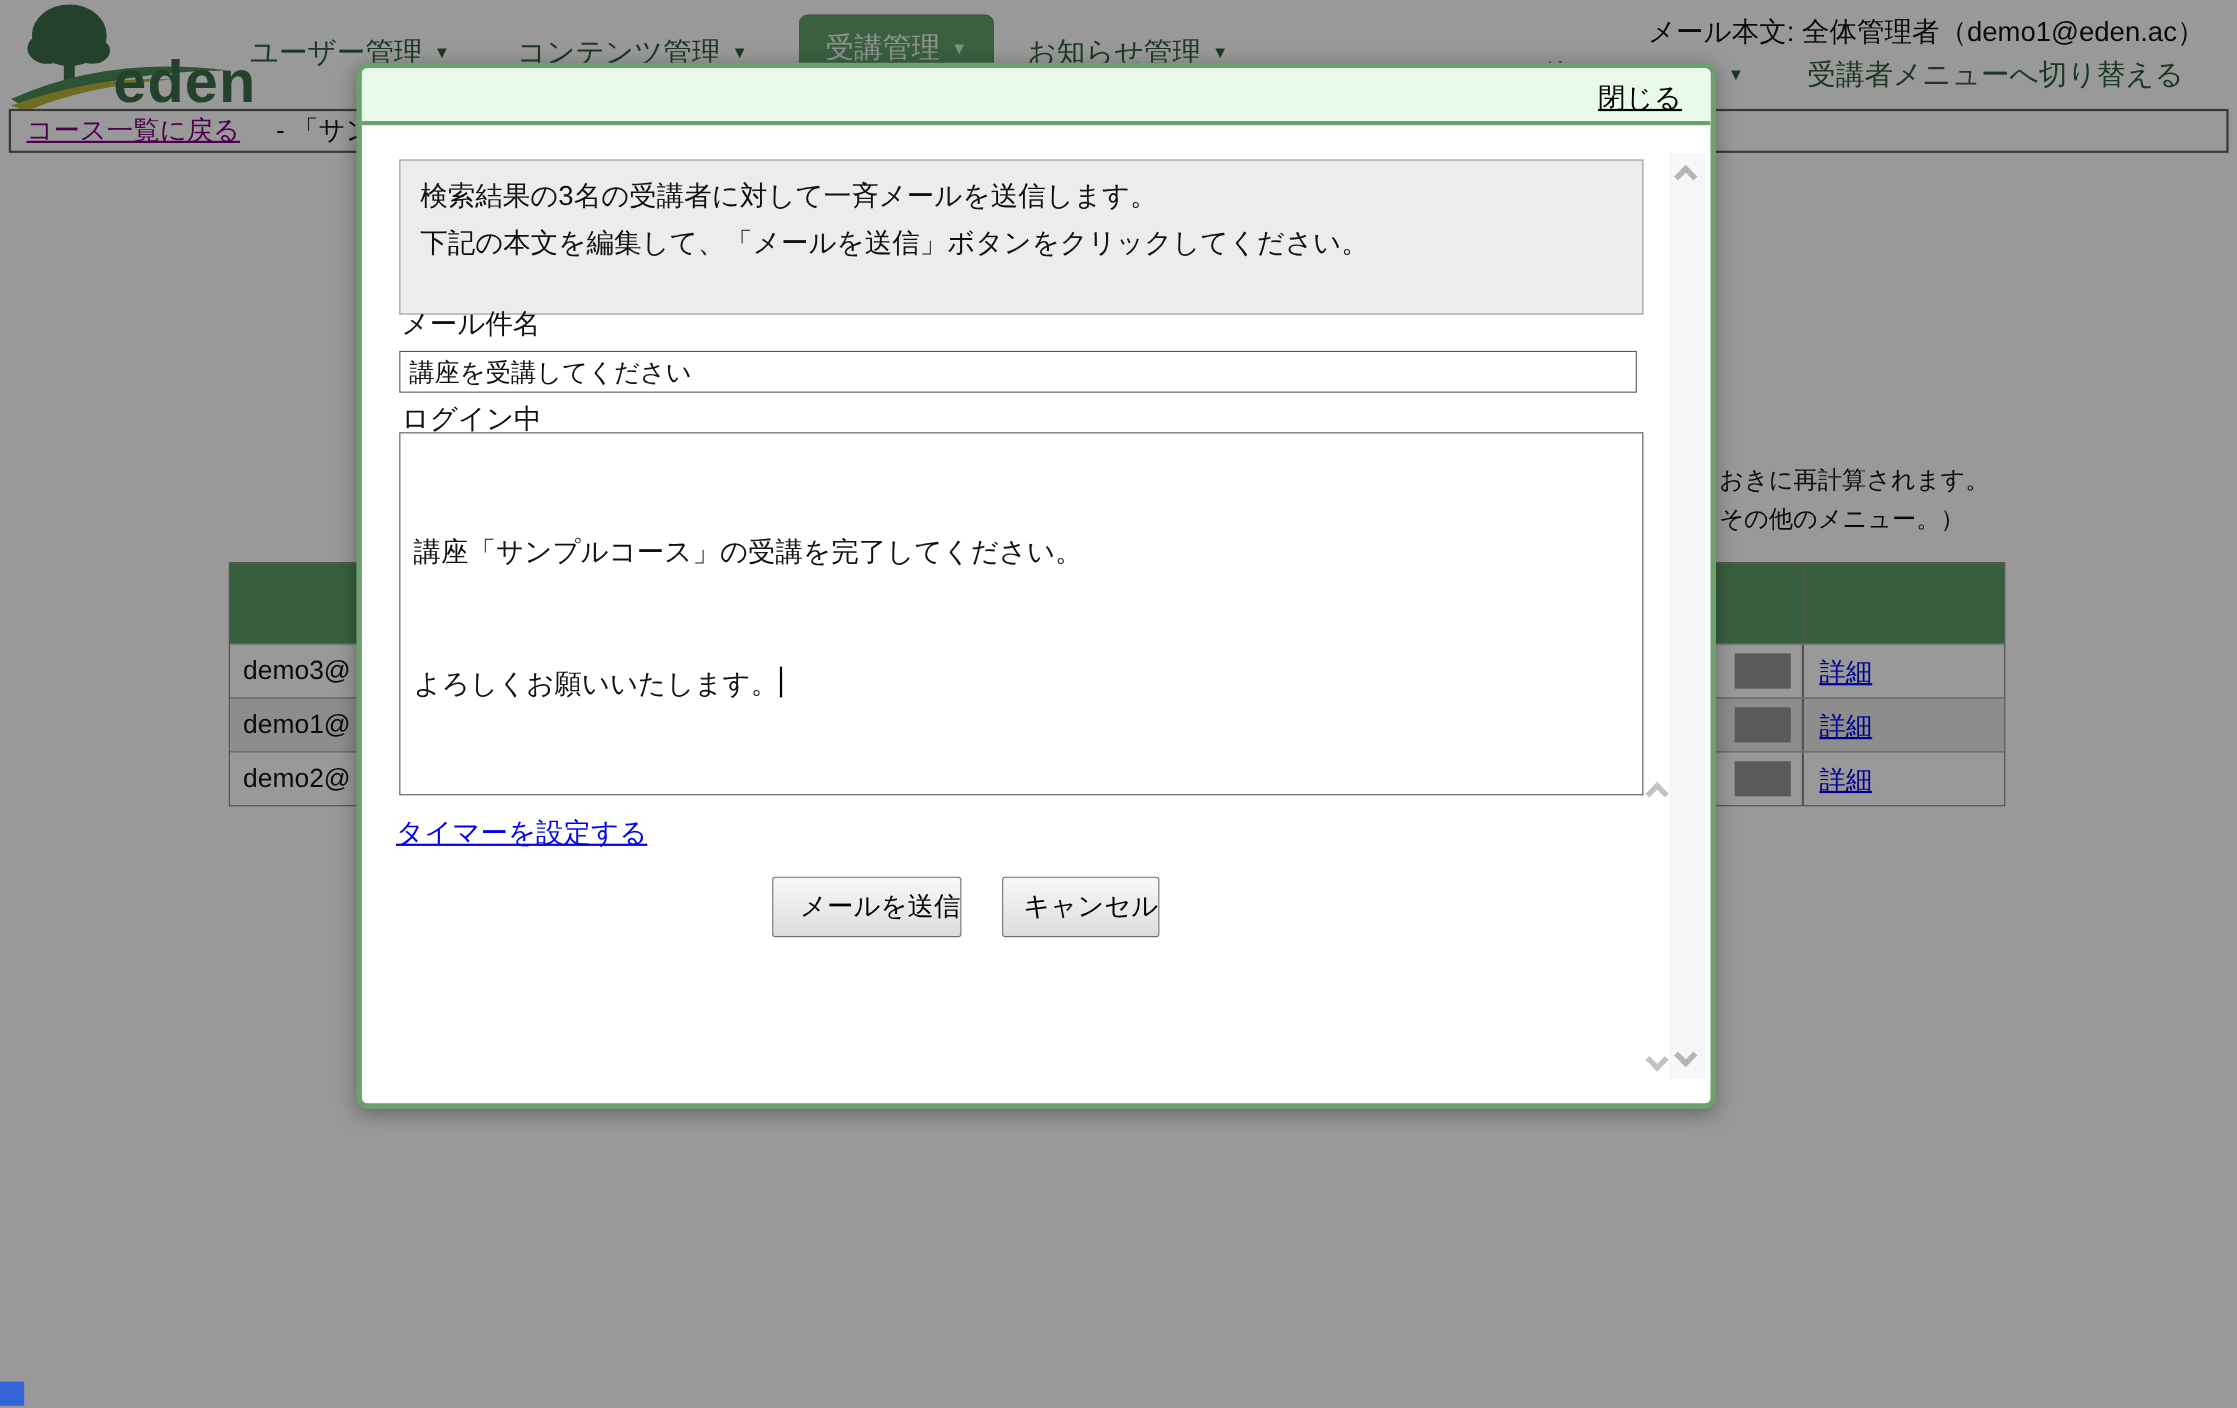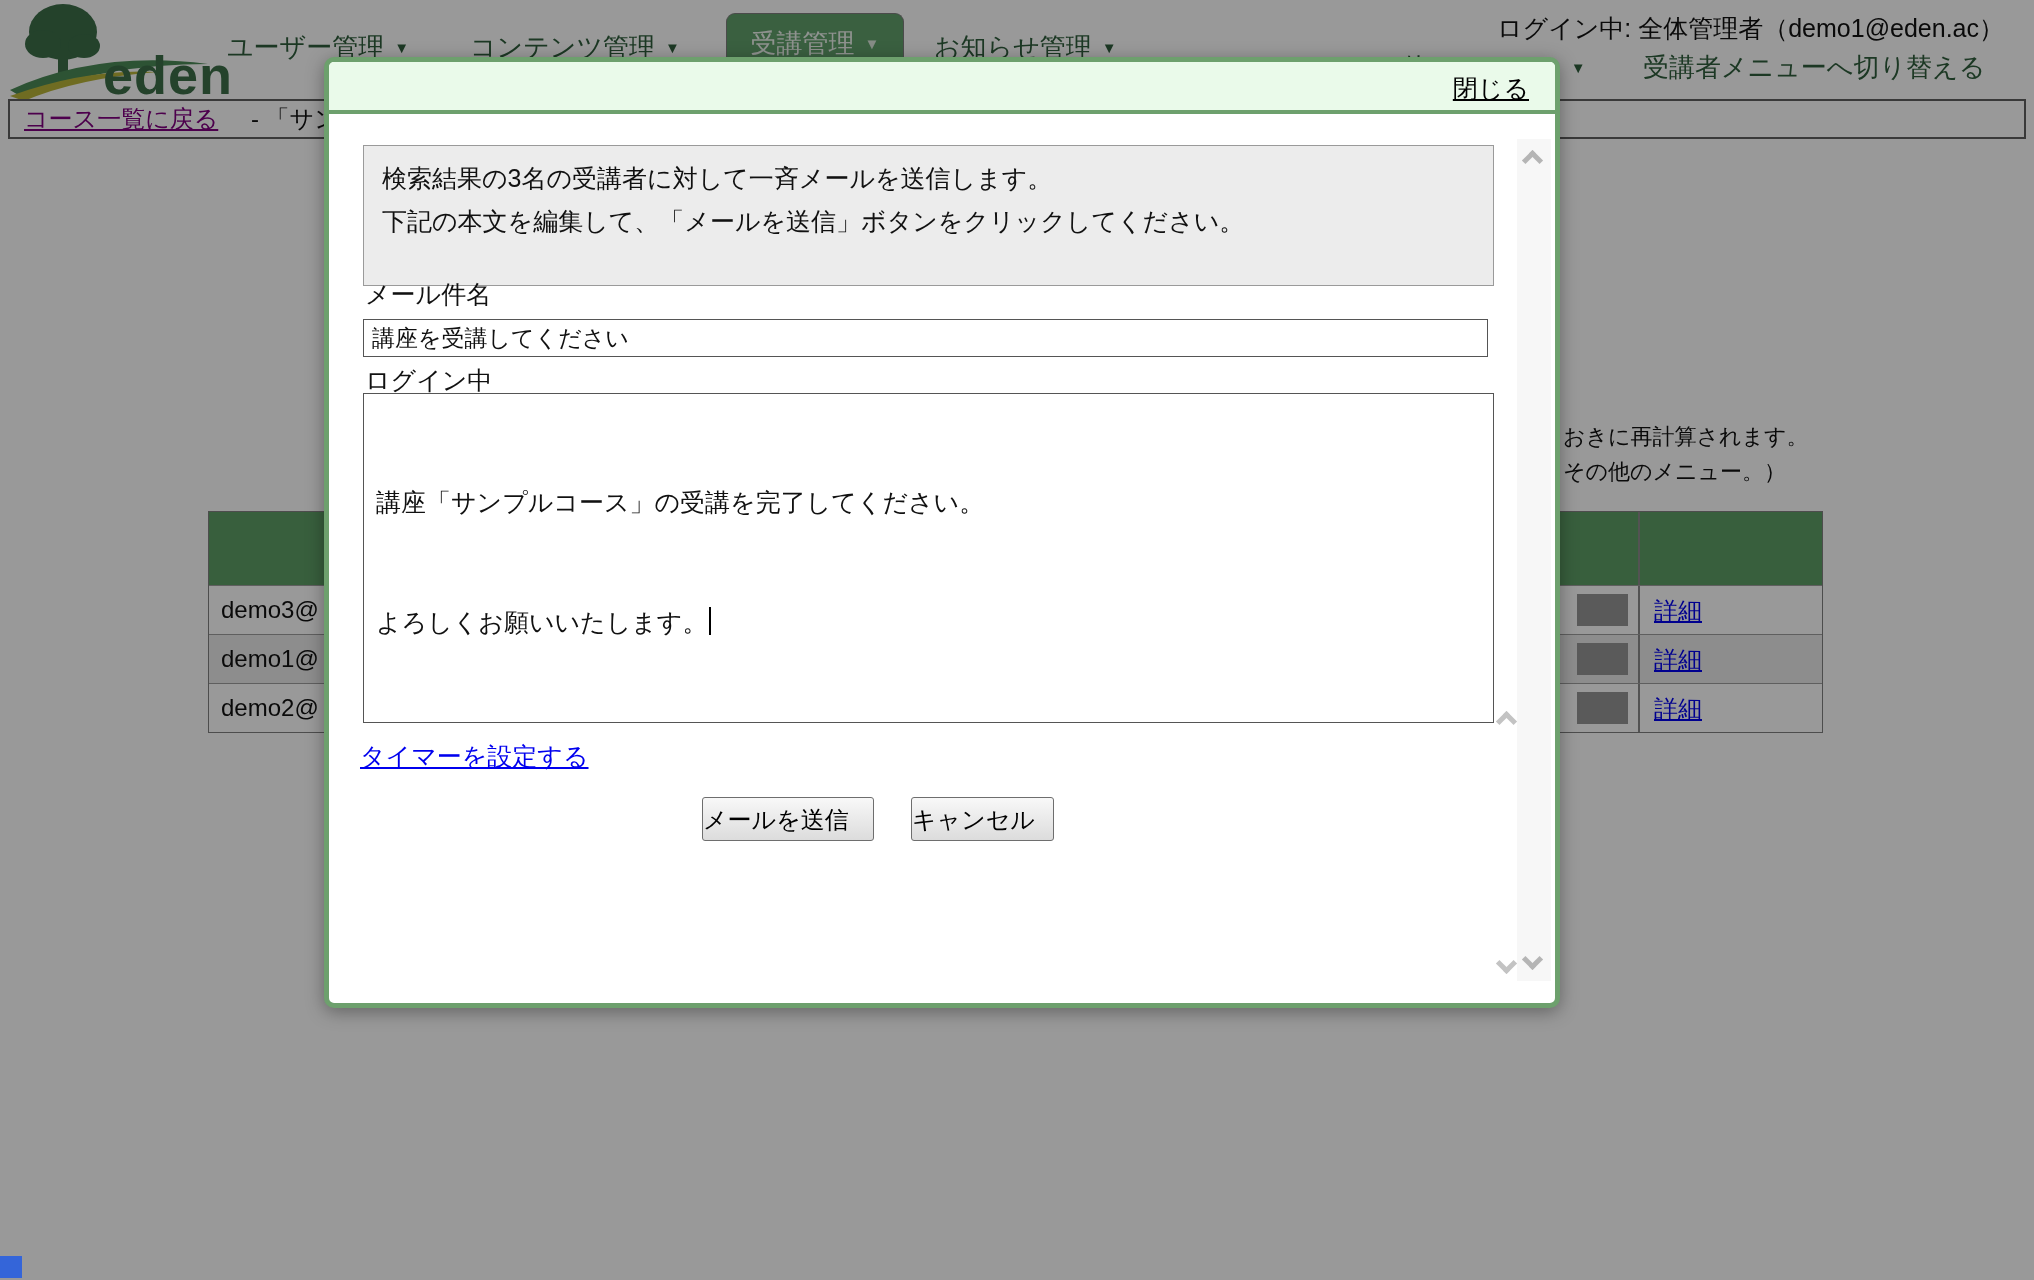--- a/index.html
+++ b/index.html
@@ -71,23 +71,23 @@
   .caret-bar { display:inline-block; width:0; border-left:2px solid #000; height:28px;
     vertical-align:-4px; margin-left:2px; }
 
   .chev { width:15px; height:15px; border:solid #b5b5b5; border-width:5px 5px 0 0; }
   .chev.up { transform:rotate(-45deg); }
   .chev.down { transform:rotate(135deg); }
   .ta-chev { position:absolute; left:1135px; border-color:#c3c3c3; }
 
   .timer-link { left:31px; top:626px; font-size:25px; color:#0000ee; text-decoration:underline; }
 
-  .btn { top:683px; height:44px; border:1px solid #6e6e6e; border-radius:3px;
+  .btn { top:683px; height:55px; border:1px solid #6e6e6e; border-radius:3px;
     background:linear-gradient(#f8f8f8, #dcdcdc); font-size:24px; color:#000;
-    text-align:left; line-height:41px; font-family:"Liberation Sans", sans-serif; }
+    text-align:right; line-height:41px; font-family:"Liberation Sans", sans-serif; }
   .btn-send { left:373px; width:172px; }
   .btn-cancel { left:582px; width:143px; }
 
   .modal-scrollbar { left:1188px; top:25px; width:34px; height:842px; background:#f7f7f7; }
   .msb-chev { position:absolute; left:8px; }
 </style>
 </head>
 <body>
 
 <div id="page">
@@ -110,21 +110,21 @@
   <div class="abs nav-item" style="left:470px">
     <span>コンテンツ管理</span><span class="nav-caret">▼</span>
   </div>
   <div class="abs nav-tab">
     <span class="tab-label">受講管理</span><span class="nav-caret">▼</span>
   </div>
   <div class="abs nav-item" style="left:934px">
     <span>お知らせ管理</span><span class="nav-caret">▼</span>
   </div>
 
-  <div class="abs login-status">ログイン中: 全体管理者（demo1@eden.ac）</div>
+  <div class="abs login-status">メール本文: 全体管理者（demo1@eden.ac）</div>
   <div class="abs nav2-item" style="left:1349px">
     <span>その他のメニュー</span><span class="nav-caret">▼</span>
   </div>
   <div class="abs nav2-item" style="left:1643px">
     <span>受講者メニューへ切り替える</span>
   </div>
 
   <div class="abs breadcrumb-bar">
     <a href="#">コース一覧に戻る</a>
     <span class="breadcrumb-rest">- 「サン</span>

